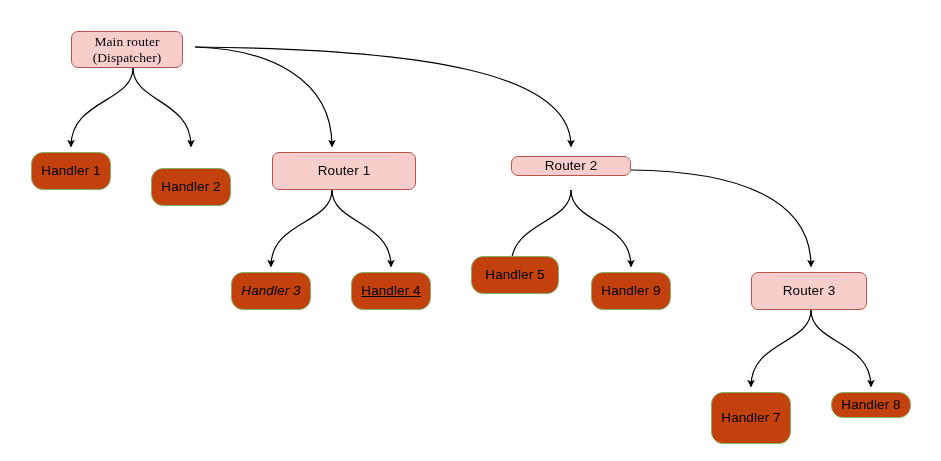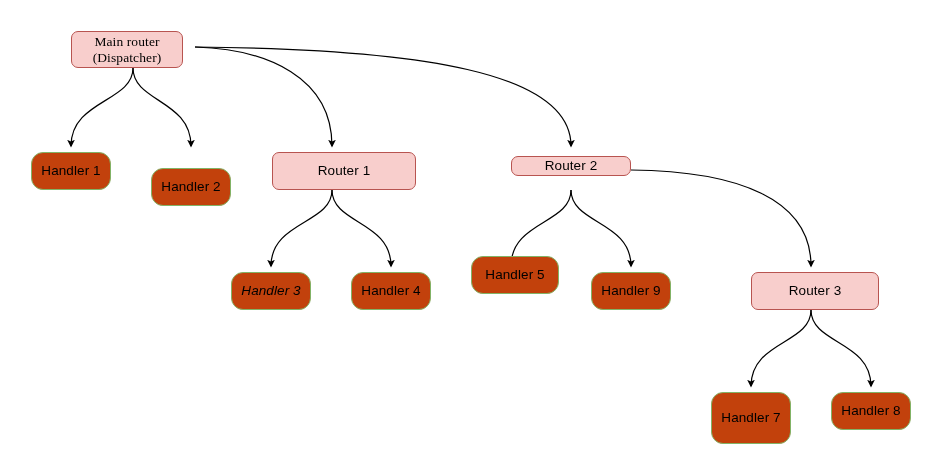--- a/index.html
+++ b/index.html
@@ -64,21 +64,21 @@
   </svg>
 
   <div id="node-group">
       <div class="node node-router" style="left: 71px; top: 31px; width: 112px; height: 37px; font-family: Liberation Serif, serif;"><span class="node-label">Main router
 (Dispatcher)</span></div>
       <div class="node node-handler" style="left: 31px; top: 152px; width: 80px; height: 38px;"><span class="node-label">Handler 1</span></div>
       <div class="node node-handler" style="left: 151px; top: 152px; width: 80px; height: 38px; margin-top: 16px;"><span class="node-label">Handler 2</span></div>
       <div class="node node-router" style="left: 272px; top: 152px; width: 144px; height: 38px; text-align: right;"><span class="node-label">Router 1</span></div>
       <div class="node node-router" style="left: 511px; top: 156px; width: 120px; height: 20px;"><span class="node-label">Router 2</span></div>
       <div class="node node-handler" style="left: 231px; top: 272px; width: 80px; height: 38px; font-style: italic;"><span class="node-label">Handler 3</span></div>
-      <div class="node node-handler" style="left: 351px; top: 272px; width: 80px; height: 38px;"><span class="node-label">Handler 4</span></div>
+      <div class="node node-handler" style="left: 351px; top: 272px; width: 80px; height: 38px; text-decoration: underline;"><span class="node-label">Handler 4</span></div>
       <div class="node node-handler" style="left: 471px; top: 256px; width: 88px; height: 38px;"><span class="node-label">Handler 5</span></div>
       <div class="node node-handler" style="left: 591px; top: 272px; width: 80px; height: 38px;"><span class="node-label">Handler 9</span></div>
-      <div class="node node-router" style="left: 751px; top: 272px; width: 128px; height: 38px;"><span class="node-label">Router 3</span></div>
+      <div class="node node-router" style="left: 751px; top: 272px; width: 116px; height: 38px;"><span class="node-label">Router 3</span></div>
       <div class="node node-handler" style="left: 711px; top: 392px; width: 80px; height: 52px;"><span class="node-label">Handler 7</span></div>
-      <div class="node node-handler" style="left: 831px; top: 392px; width: 80px; height: 38px; justify-content: center;"><span class="node-label">Handler 8</span></div>
+      <div class="node node-handler" style="left: 831px; top: 392px; width: 80px; height: 26px; justify-content: center;"><span class="node-label">Handler 8</span></div>
     </div>
 
 </div>
 
 </body></html>

